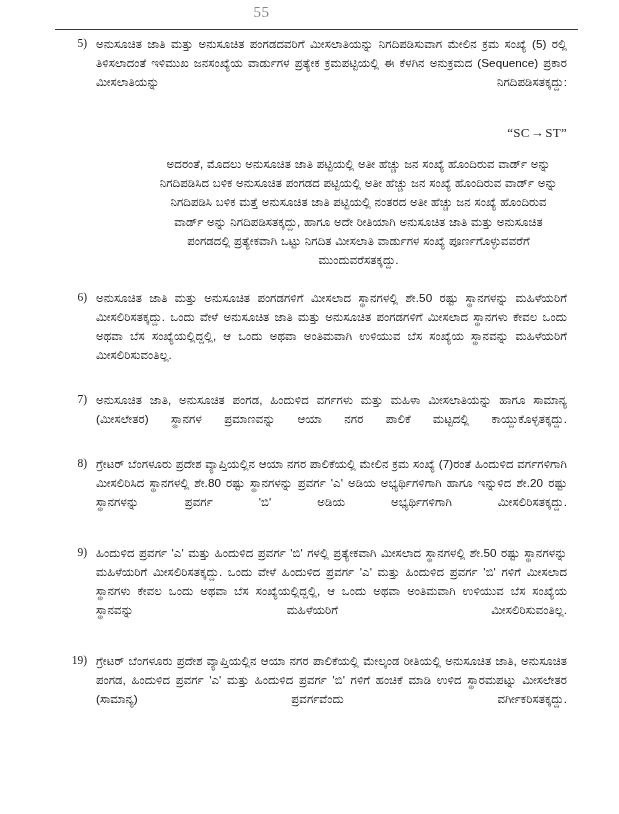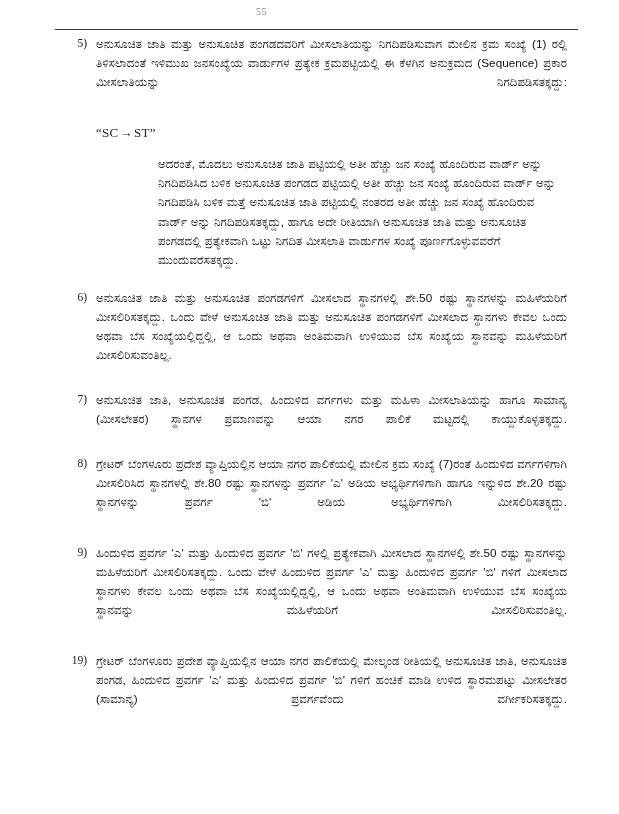--- a/index.html
+++ b/index.html
@@ -21,21 +21,21 @@
   }
 
   
   .page-number {
     position: absolute;
     top: 6px;
     left: 0;
     width: 523px;
     text-align: center;
     font-family: "Liberation Serif", "DejaVu Serif", serif;
-    font-size: 10px;
+    font-size: 15px;
     line-height: 12px;
     color: #6f6f6f;
     letter-spacing: 0.5px;
     filter: blur(0.35px);
     opacity: 0.85;
   }
   .header-rule {
     position: absolute;
     top: 29px;
     left: 55px;
@@ -87,21 +87,21 @@
   .kn::after {
     content: "";
     display: inline-block;
     width: 100%;
   }
   .kn.nojust { text-align: left; }
   .kn.nojust::after { content: none; }
 
   
   .callout {
-    text-align: left;
+    text-align: right;
     font-family: "Liberation Serif", "DejaVu Serif", serif;
     font-size: 13px;
     line-height: 20px;
     color: #262625;
     margin: 13px 0 11px 0;
     letter-spacing: 0.3px;
   }
   .callout .arrow {
     display: inline-block;
     padding: 0 1px;
@@ -112,39 +112,39 @@
   
   .inner-para {
     margin: 0 0 12px 0;
     padding-left: 62px;
     padding-right: 8px;
   }
   .inner-para .kn {
     text-align: justify;
     line-height: 19.2px;
   }
-  .inner-para .kn.nojust { text-align: left; }
+  .inner-para .kn.nojust { text-align: center; }
 
   .gap-sm { height: 6px; }
 </style>
 </head>
 <body>
 
 <div class="page">
 
   <div class="page-number">55</div>
 
   <div class="header-rule"></div>
 
   <div class="body-col">
 
     <div class="item">
       <div class="item-num">5)</div>
       <div class="item-body">
-        <p class="kn">ಅನುಸೂಚಿತ ಜಾತಿ ಮತ್ತು ಅನುಸೂಚಿತ ಪಂಗಡದವರಿಗೆ ಮೀಸಲಾತಿಯನ್ನು ನಿಗದಿಪಡಿಸುವಾಗ ಮೇಲಿನ ಕ್ರಮ ಸಂಖ್ಯೆ (1) ರಲ್ಲಿ ತಿಳಿಸಲಾದಂತೆ ಇಳಿಮುಖ ಜನಸಂಖ್ಯೆಯ ವಾರ್ಡುಗಳ ಪ್ರತ್ಯೇಕ ಕ್ರಮಪಟ್ಟಿಯಲ್ಲಿ ಈ ಕೆಳಗಿನ ಅನುಕ್ರಮದ (Sequence) ಪ್ರಕಾರ ಮೀಸಲಾತಿಯನ್ನು ನಿಗದಿಪಡಿಸತಕ್ಕದ್ದು:</p>
+        <p class="kn">ಅನುಸೂಚಿತ ಜಾತಿ ಮತ್ತು ಅನುಸೂಚಿತ ಪಂಗಡದವರಿಗೆ ಮೀಸಲಾತಿಯನ್ನು ನಿಗದಿಪಡಿಸುವಾಗ ಮೇಲಿನ ಕ್ರಮ ಸಂಖ್ಯೆ (5) ರಲ್ಲಿ ತಿಳಿಸಲಾದಂತೆ ಇಳಿಮುಖ ಜನಸಂಖ್ಯೆಯ ವಾರ್ಡುಗಳ ಪ್ರತ್ಯೇಕ ಕ್ರಮಪಟ್ಟಿಯಲ್ಲಿ ಈ ಕೆಳಗಿನ ಅನುಕ್ರಮದ (Sequence) ಪ್ರಕಾರ ಮೀಸಲಾತಿಯನ್ನು ನಿಗದಿಪಡಿಸತಕ್ಕದ್ದು:</p>
 
         <div class="callout">
           <span>“</span><span>SC</span><span class="arrow">→</span><span>ST</span><span>”</span>
         </div>
 
         <div class="inner-para">
           <p class="kn nojust">ಅದರಂತೆ, ಮೊದಲು ಅನುಸೂಚಿತ ಜಾತಿ ಪಟ್ಟಿಯಲ್ಲಿ ಅತೀ ಹೆಚ್ಚು ಜನ ಸಂಖ್ಯೆ ಹೊಂದಿರುವ ವಾರ್ಡ್ ಅನ್ನು ನಿಗದಿಪಡಿಸಿದ ಬಳಿಕ ಅನುಸೂಚಿತ ಪಂಗಡದ ಪಟ್ಟಿಯಲ್ಲಿ ಅತೀ ಹೆಚ್ಚು ಜನ ಸಂಖ್ಯೆ ಹೊಂದಿರುವ ವಾರ್ಡ್ ಅನ್ನು ನಿಗದಿಪಡಿಸಿ ಬಳಿಕ ಮತ್ತೆ ಅನುಸೂಚಿತ ಜಾತಿ ಪಟ್ಟಿಯಲ್ಲಿ ನಂತರದ ಅತೀ ಹೆಚ್ಚು ಜನ ಸಂಖ್ಯೆ ಹೊಂದಿರುವ ವಾರ್ಡ್ ಅನ್ನು ನಿಗದಿಪಡಿಸತಕ್ಕದ್ದು, ಹಾಗೂ ಅದೇ ರೀತಿಯಾಗಿ ಅನುಸೂಚಿತ ಜಾತಿ ಮತ್ತು ಅನುಸೂಚಿತ ಪಂಗಡದಲ್ಲಿ ಪ್ರತ್ಯೇಕವಾಗಿ ಒಟ್ಟು ನಿಗದಿತ ಮೀಸಲಾತಿ ವಾರ್ಡುಗಳ ಸಂಖ್ಯೆ ಪೂರ್ಣಗೊಳ್ಳುವವರೆಗೆ ಮುಂದುವರೆಸತಕ್ಕದ್ದು.</p>
         </div>
       </div>
     </div>

